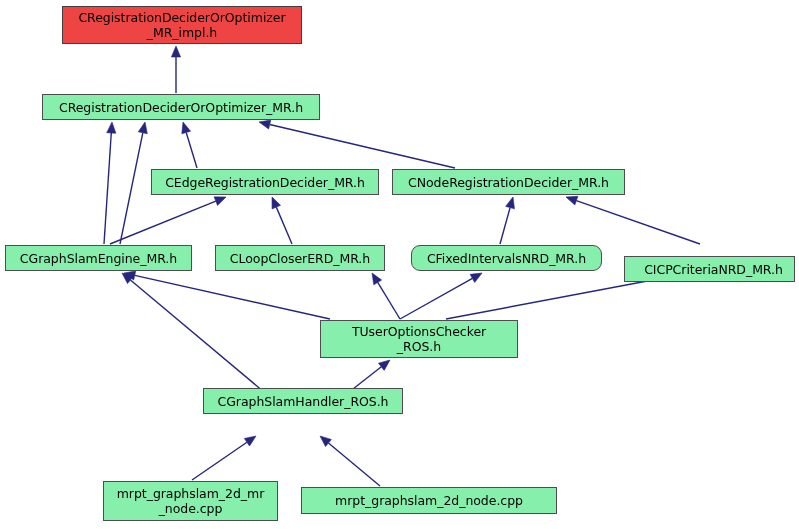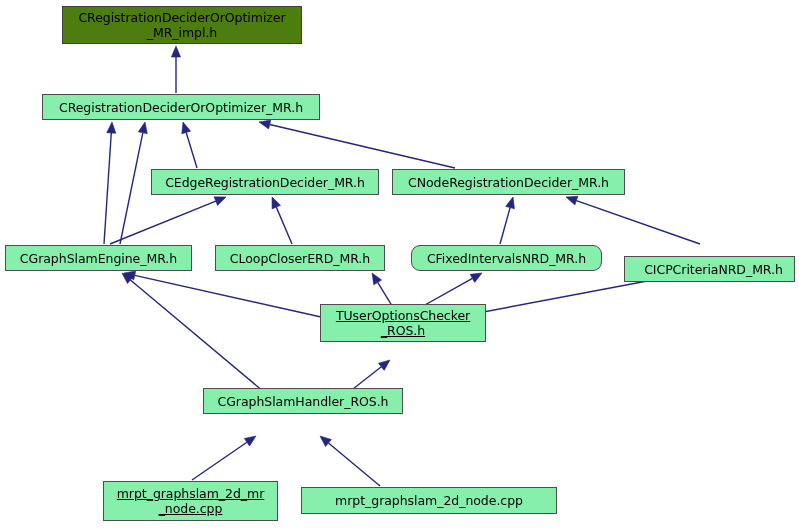--- a/index.html
+++ b/index.html
@@ -42,21 +42,21 @@
     justify-content: center;
     text-align: center;
     color: #000000;
     font-size: 12.5px;
     line-height: 15px;
     letter-spacing: -0.05px;
     white-space: pre-line;
     z-index: 5;
   }
   .node-box.highlight {
-    background: #4d7c0f;
+    background: #ef4444;
     border: 1.3px solid #404040;
   }
 </style>
 </head>
 <body>
 
 <div id="graph-root">
   <svg id="graph-svg" viewBox="0 0 799 529" xmlns="http://www.w3.org/2000/svg">
       <polyline points="176,93 176,57" class="edge-line"></polyline>
       <polygon points="176,46 180.6,57 171.4,57" class="edge-head"></polygon>
@@ -96,20 +96,20 @@
   <div id="nodes-layer">
       <div class="node-box highlight" style="left: 62px; top: 6px; width: 240px; height: 38px;">CRegistrationDeciderOrOptimizer
 _MR_impl.h</div>
       <div class="node-box" style="left: 42px; top: 94px; width: 278px; height: 26px;">CRegistrationDeciderOrOptimizer_MR.h</div>
       <div class="node-box" style="left: 151px; top: 169px; width: 228px; height: 26px;">CEdgeRegistrationDecider_MR.h</div>
       <div class="node-box" style="left: 392px; top: 169px; width: 233px; height: 26px;">CNodeRegistrationDecider_MR.h</div>
       <div class="node-box" style="left: 5px; top: 245px; width: 187px; height: 26px;">CGraphSlamEngine_MR.h</div>
       <div class="node-box" style="left: 215px; top: 245px; width: 170px; height: 26px;">CLoopCloserERD_MR.h</div>
       <div class="node-box" style="left: 411px; top: 245px; width: 191px; height: 26px; border-radius: 9px;">CFixedIntervalsNRD_MR.h</div>
       <div class="node-box" style="left: 624px; top: 256px; width: 171px; height: 26px; padding-left: 8px;">CICPCriteriaNRD_MR.h</div>
-      <div class="node-box" style="left: 320px; top: 304px; width: 166px; height: 38px; text-decoration: underline;">TUserOptionsChecker
+      <div class="node-box" style="left: 320px; top: 320px; width: 198px; height: 38px;">TUserOptionsChecker
 _ROS.h</div>
       <div class="node-box" style="left: 203px; top: 388px; width: 200px; height: 26px;">CGraphSlamHandler_ROS.h</div>
-      <div class="node-box" style="left: 103px; top: 481px; width: 175px; height: 40px; text-decoration: underline;">mrpt_graphslam_2d_mr
+      <div class="node-box" style="left: 103px; top: 481px; width: 175px; height: 40px;">mrpt_graphslam_2d_mr
 _node.cpp</div>
       <div class="node-box" style="left: 301px; top: 487px; width: 256px; height: 27px;">mrpt_graphslam_2d_node.cpp</div>
     </div>
 </div>
 
 </body></html>

